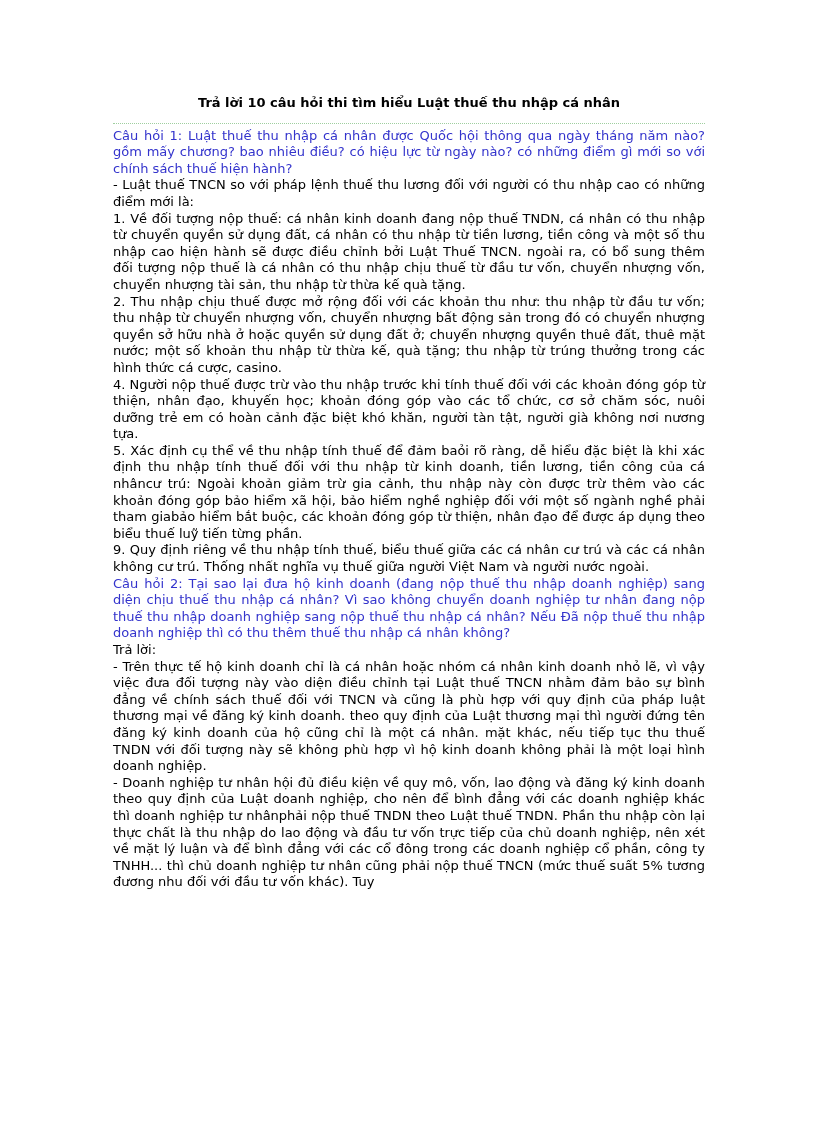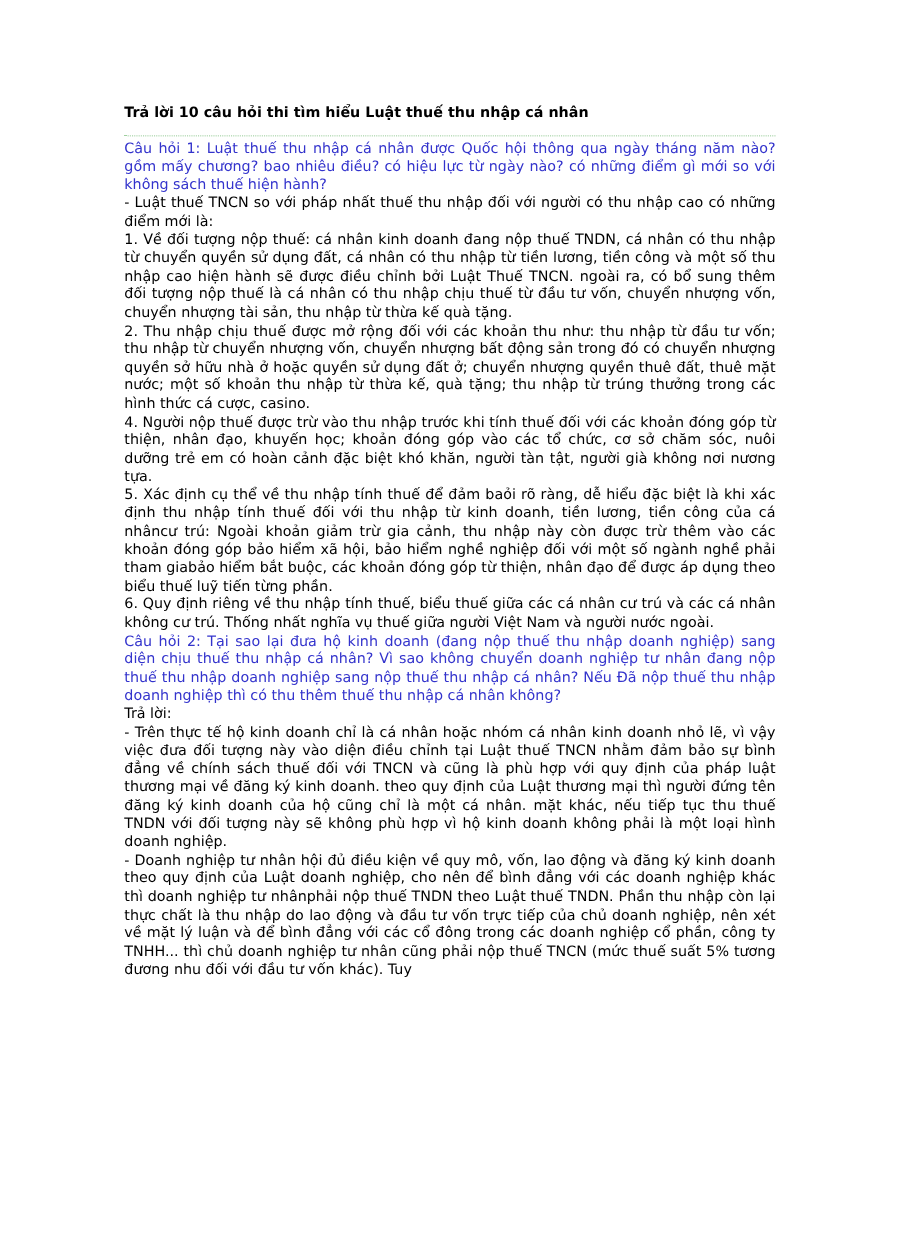--- a/index.html
+++ b/index.html
@@ -19,21 +19,21 @@
     font-size: 13px;
     line-height: 16.6px;
     color: #000000;
     text-align: justify;
   }
   .doc-title {
     font-size: 13px;
     font-weight: bold;
     color: #000000;
     margin: 0 0 11px 0;
-    text-align: left;
+    text-align: center;
   }
   .separator {
     border: 0;
     border-top: 1px dotted var(--separator-green, #9fcf9f);
     height: 0;
     margin: 0 0 4px 0;
   }
   .para {
     margin: 0;
     padding: 0;
@@ -44,35 +44,35 @@
 </style>
 </head>
 <body>
 
 <div class="page">
 
   <h1 class="doc-title">Trả lời 10 câu hỏi thi tìm hiểu Luật thuế thu nhập cá nhân</h1>
 
   <hr class="separator">
 
-  <p class="para blue">Câu hỏi 1: Luật thuế thu nhập cá nhân được Quốc hội thông qua ngày tháng năm nào? gồm mấy chương? bao nhiêu điều? có hiệu lực từ ngày nào? có những điểm gì mới so với không sách thuế hiện hành?</p>
+  <p class="para blue">Câu hỏi 1: Luật thuế thu nhập cá nhân được Quốc hội thông qua ngày tháng năm nào? gồm mấy chương? bao nhiêu điều? có hiệu lực từ ngày nào? có những điểm gì mới so với chính sách thuế hiện hành?</p>
 
 
-  <p class="para">- Luật thuế TNCN so với pháp nhất thuế thu nhập đối với người có thu nhập cao có những điểm mới là:</p>
+  <p class="para">- Luật thuế TNCN so với pháp lệnh thuế thu lương đối với người có thu nhập cao có những điểm mới là:</p>
 
   <p class="para">1. Về đối tượng nộp thuế: cá nhân kinh doanh đang nộp thuế TNDN, cá nhân có thu nhập từ chuyển quyền sử dụng đất, cá nhân có thu nhập từ tiền lương, tiền công và một số thu nhập cao hiện hành sẽ được điều chỉnh bởi Luật Thuế TNCN. ngoài ra, có bổ sung thêm đối tượng nộp thuế là cá nhân có thu nhập chịu thuế từ đầu tư vốn, chuyển nhượng vốn, chuyển nhượng tài sản, thu nhập từ thừa kế quà tặng.</p>
 
   <p class="para">2. Thu nhập chịu thuế được mở rộng đối với các khoản thu như: thu nhập từ đầu tư vốn; thu nhập từ chuyển nhượng vốn, chuyển nhượng bất động sản trong đó có chuyển nhượng quyền sở hữu nhà ở hoặc quyền sử dụng đất ở; chuyển nhượng quyền thuê đất, thuê mặt nước; một số khoản thu nhập từ thừa kế, quà tặng; thu nhập từ trúng thưởng trong các hình thức cá cược, casino.</p>
 
 
   <p class="para">4. Người nộp thuế được trừ vào thu nhập trước khi tính thuế đối với các khoản đóng góp từ thiện, nhân đạo, khuyến học; khoản đóng góp vào các tổ chức, cơ sở chăm sóc, nuôi dưỡng trẻ em có hoàn cảnh đặc biệt khó khăn, người tàn tật, người già không nơi nương tựa.</p>
 
   <p class="para">5. Xác định cụ thể về thu nhập tính thuế để đảm baỏi rõ ràng, dễ hiểu đặc biệt là khi xác định thu nhập tính thuế đối với thu nhập từ kinh doanh, tiền lương, tiền công của cá nhâncư trú: Ngoài khoản giảm trừ gia cảnh, thu nhập này còn được trừ thêm vào các khoản đóng góp bảo hiểm xã hội, bảo hiểm nghề nghiệp đối với một số ngành nghề phải tham giabảo hiểm bắt buộc, các khoản đóng góp từ thiện, nhân đạo để được áp dụng theo biểu thuế luỹ tiến từng phần.</p>
 
-  <p class="para">6. Quy định riêng về thu nhập tính thuế, biểu thuế giữa các cá nhân cư trú và các cá nhân không cư trú. Thống nhất nghĩa vụ thuế giữa người Việt Nam và người nước ngoài.</p>
+  <p class="para">9. Quy định riêng về thu nhập tính thuế, biểu thuế giữa các cá nhân cư trú và các cá nhân không cư trú. Thống nhất nghĩa vụ thuế giữa người Việt Nam và người nước ngoài.</p>
 
   <p class="para blue">Câu hỏi 2: Tại sao lại đưa hộ kinh doanh (đang nộp thuế thu nhập doanh nghiệp) sang diện chịu thuế thu nhập cá nhân? Vì sao không chuyển doanh nghiệp tư nhân đang nộp thuế thu nhập doanh nghiệp sang nộp thuế thu nhập cá nhân? Nếu Đã nộp thuế thu nhập doanh nghiệp thì có thu thêm thuế thu nhập cá nhân không?</p>
 
   <p class="para">Trả lời:</p>
 
   <p class="para">- Trên thực tế hộ kinh doanh chỉ là cá nhân hoặc nhóm cá nhân kinh doanh nhỏ lẽ, vì vậy việc đưa đối tượng này vào diện điều chỉnh tại Luật thuế TNCN nhằm đảm bảo sự bình đẳng về chính sách thuế đối với TNCN và cũng là phù hợp với quy định của pháp luật thương mại về đăng ký kinh doanh. theo quy định của Luật thương mại thì người đứng tên đăng ký kinh doanh của hộ cũng chỉ là một cá nhân. mặt khác, nếu tiếp tục thu thuế TNDN với đối tượng này sẽ không phù hợp vì hộ kinh doanh không phải là một loại hình doanh nghiệp.</p>
 
   <p class="para">- Doanh nghiệp tư nhân hội đủ điều kiện về quy mô, vốn, lao động và đăng ký kinh doanh theo quy định của Luật doanh nghiệp, cho nên để bình đẳng với các doanh nghiệp khác thì doanh nghiệp tư nhânphải nộp thuế TNDN theo Luật thuế TNDN. Phần thu nhập còn lại thực chất là thu nhập do lao động và đầu tư vốn trực tiếp của chủ doanh nghiệp, nên xét về mặt lý luận và để bình đẳng với các cổ đông trong các doanh nghiệp cổ phần, công ty TNHH... thì chủ doanh nghiệp tư nhân cũng phải nộp thuế TNCN (mức thuế suất 5% tương đương nhu đối với đầu tư vốn khác). Tuy</p>
 
 </div>

